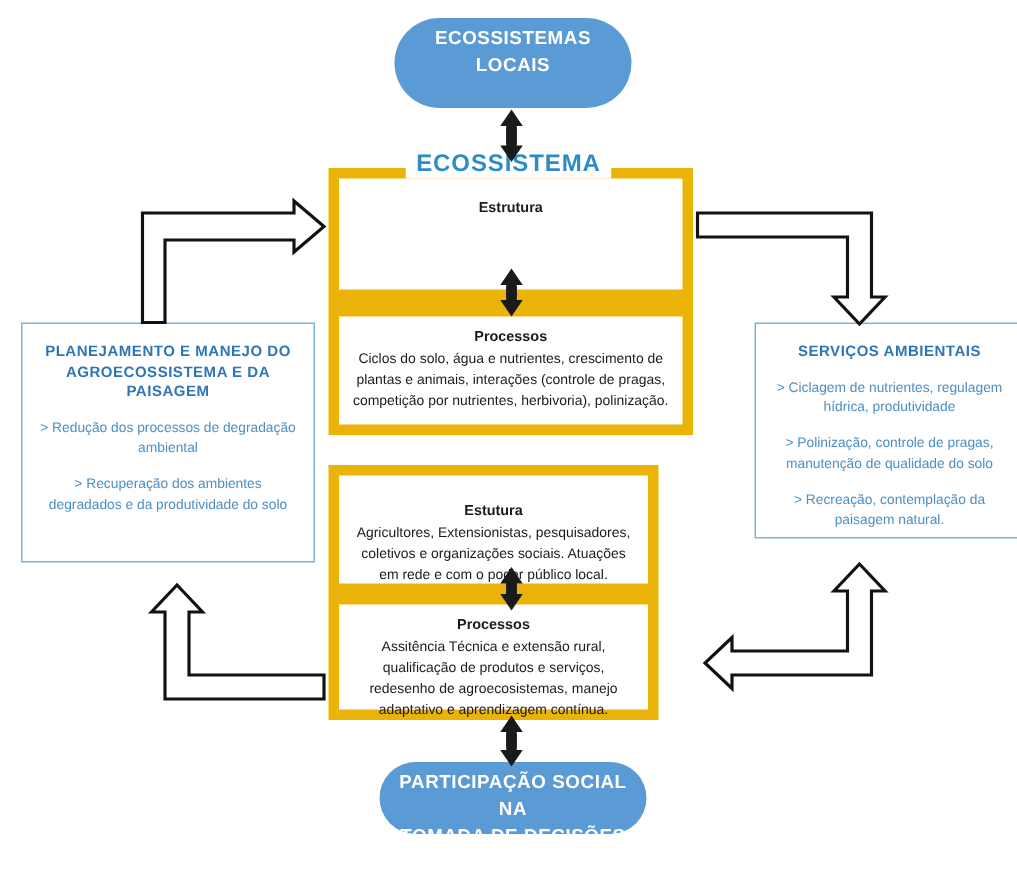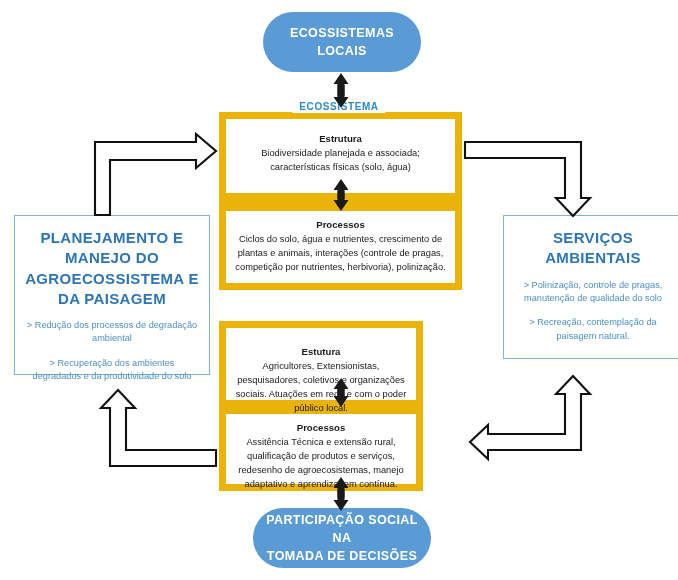--- a/index.html
+++ b/index.html
@@ -19,51 +19,50 @@
     overflow: hidden;
   }
 
   
   .pill {
     position: absolute;
     background: #5B9BD5;
     border-radius: 30px;
     color: #ffffff;
     display: flex;
-    align-items: center;
     justify-content: center;
     text-align: center;
     font-size: 12.5px;
     font-weight: bold;
     letter-spacing: 0.4px;
     line-height: 1.45;
     box-sizing: border-box;
     padding: 4px 10px;
   }
   #pill-top   { left: 263px; top: 12px;  width: 158px; height: 60px; }
-  #pill-bottom{ left: 253px; top: 508px; width: 178px; height: 60px; }
+  #pill-bottom{ left: 253px; top: 508px; width: 178px; height: 48px; }
 
   
   .system {
     position: absolute;
     box-sizing: border-box;
     background: #eab308;
     border: 0;
     padding: 7px;
   }
   #system-ecossistema { left: 219px; top: 112px; width: 243px; height: 178px; }
-  #system-social      { left: 219px; top: 321px; width: 204px; height: 170px; }
+  #system-social      { left: 219px; top: 310px; width: 220px; height: 170px; }
 
   .system-title {
     position: absolute;
     left: 50%;
     transform: translateX(-50%);
     background: #ffffff;
     color: #2E8BC9;
-    font-size: 10px;
+    font-size: 16px;
     font-weight: bold;
     letter-spacing: 0.6px;
     text-align: right;
     line-height: 1.15;
     padding: 0 7px;
     white-space: nowrap;
     z-index: 4;
   }
   #title-ecossistema { top: 101px; }
   #title-social      { top: 293px; }
@@ -98,21 +97,21 @@
     background: #ffffff;
     border: 1.4px solid #7FB3DE;
     color: #2E75B6;
     text-align: center;
     padding: 12px 10px;
   }
   #box-planejamento { left: 14px;  top: 215px; width: 196px; height: 160px; }
   #box-servicos     { left: 503px; top: 215px; width: 180px; height: 144px; }
 
   .sidebox-title {
-    font-size: 15px;
+    font-size: 10px;
     font-weight: bold;
     letter-spacing: 0.35px;
     line-height: 1.35;
     color: #2E75B6;
     margin-bottom: 10px;
   }
   .sidebox-item {
     font-size: 9.2px;
     line-height: 1.45;
     color: #4D8FC4;
@@ -140,21 +139,20 @@
     <span>
       <span>ECOSSISTEMAS LOCAIS</span><br>
     </span>
   </div>
 
   <div id="title-ecossistema" class="system-title">ECOSSISTEMA</div>
 
   <div id="system-ecossistema" class="system">
     <div class="panel structure">
       <span class="panel-heading">Estrutura</span>
-      <span class="panel-body">Biodiversidade planejada e associada; características físicas (solo, água)</span>
     </div>
     <div class="panel process">
       <span class="panel-heading">Processos</span>
       <span class="panel-body">Ciclos do solo, água e nutrientes, crescimento de plantas e animais, interações (controle de pragas, competição por nutrientes, herbivoria), polinização.</span>
     </div>
   </div>
 
 
   <div id="system-social" class="system">
     <div class="panel structure">
@@ -171,20 +169,21 @@
     <div class="sidebox-title">
       <span>PLANEJAMENTO E MANEJO DO</span><br>
       <span>AGROECOSSISTEMA E DA PAISAGEM</span>
     </div>
     <div class="sidebox-item">&gt; Redução dos processos de degradação ambiental</div>
     <div class="sidebox-item">&gt; Recuperação dos ambientes degradados e da produtividade do solo</div>
   </div>
 
   <div id="box-servicos" class="sidebox">
     <div class="sidebox-title">SERVIÇOS AMBIENTAIS</div>
+    <div class="sidebox-item">&gt; Ciclagem de nutrientes, regulagem hídrica, produtividade</div>
     <div class="sidebox-item">&gt; Polinização, controle de pragas, manutenção de qualidade do solo</div>
     <div class="sidebox-item">&gt; Recreação, contemplação da paisagem natural.</div>
   </div>
 
   <div id="pill-bottom" class="pill">
     <span>
       <span>PARTICIPAÇÃO SOCIAL NA</span><br>
       <span>TOMADA DE DECISÕES</span>
     </span>
   </div>

